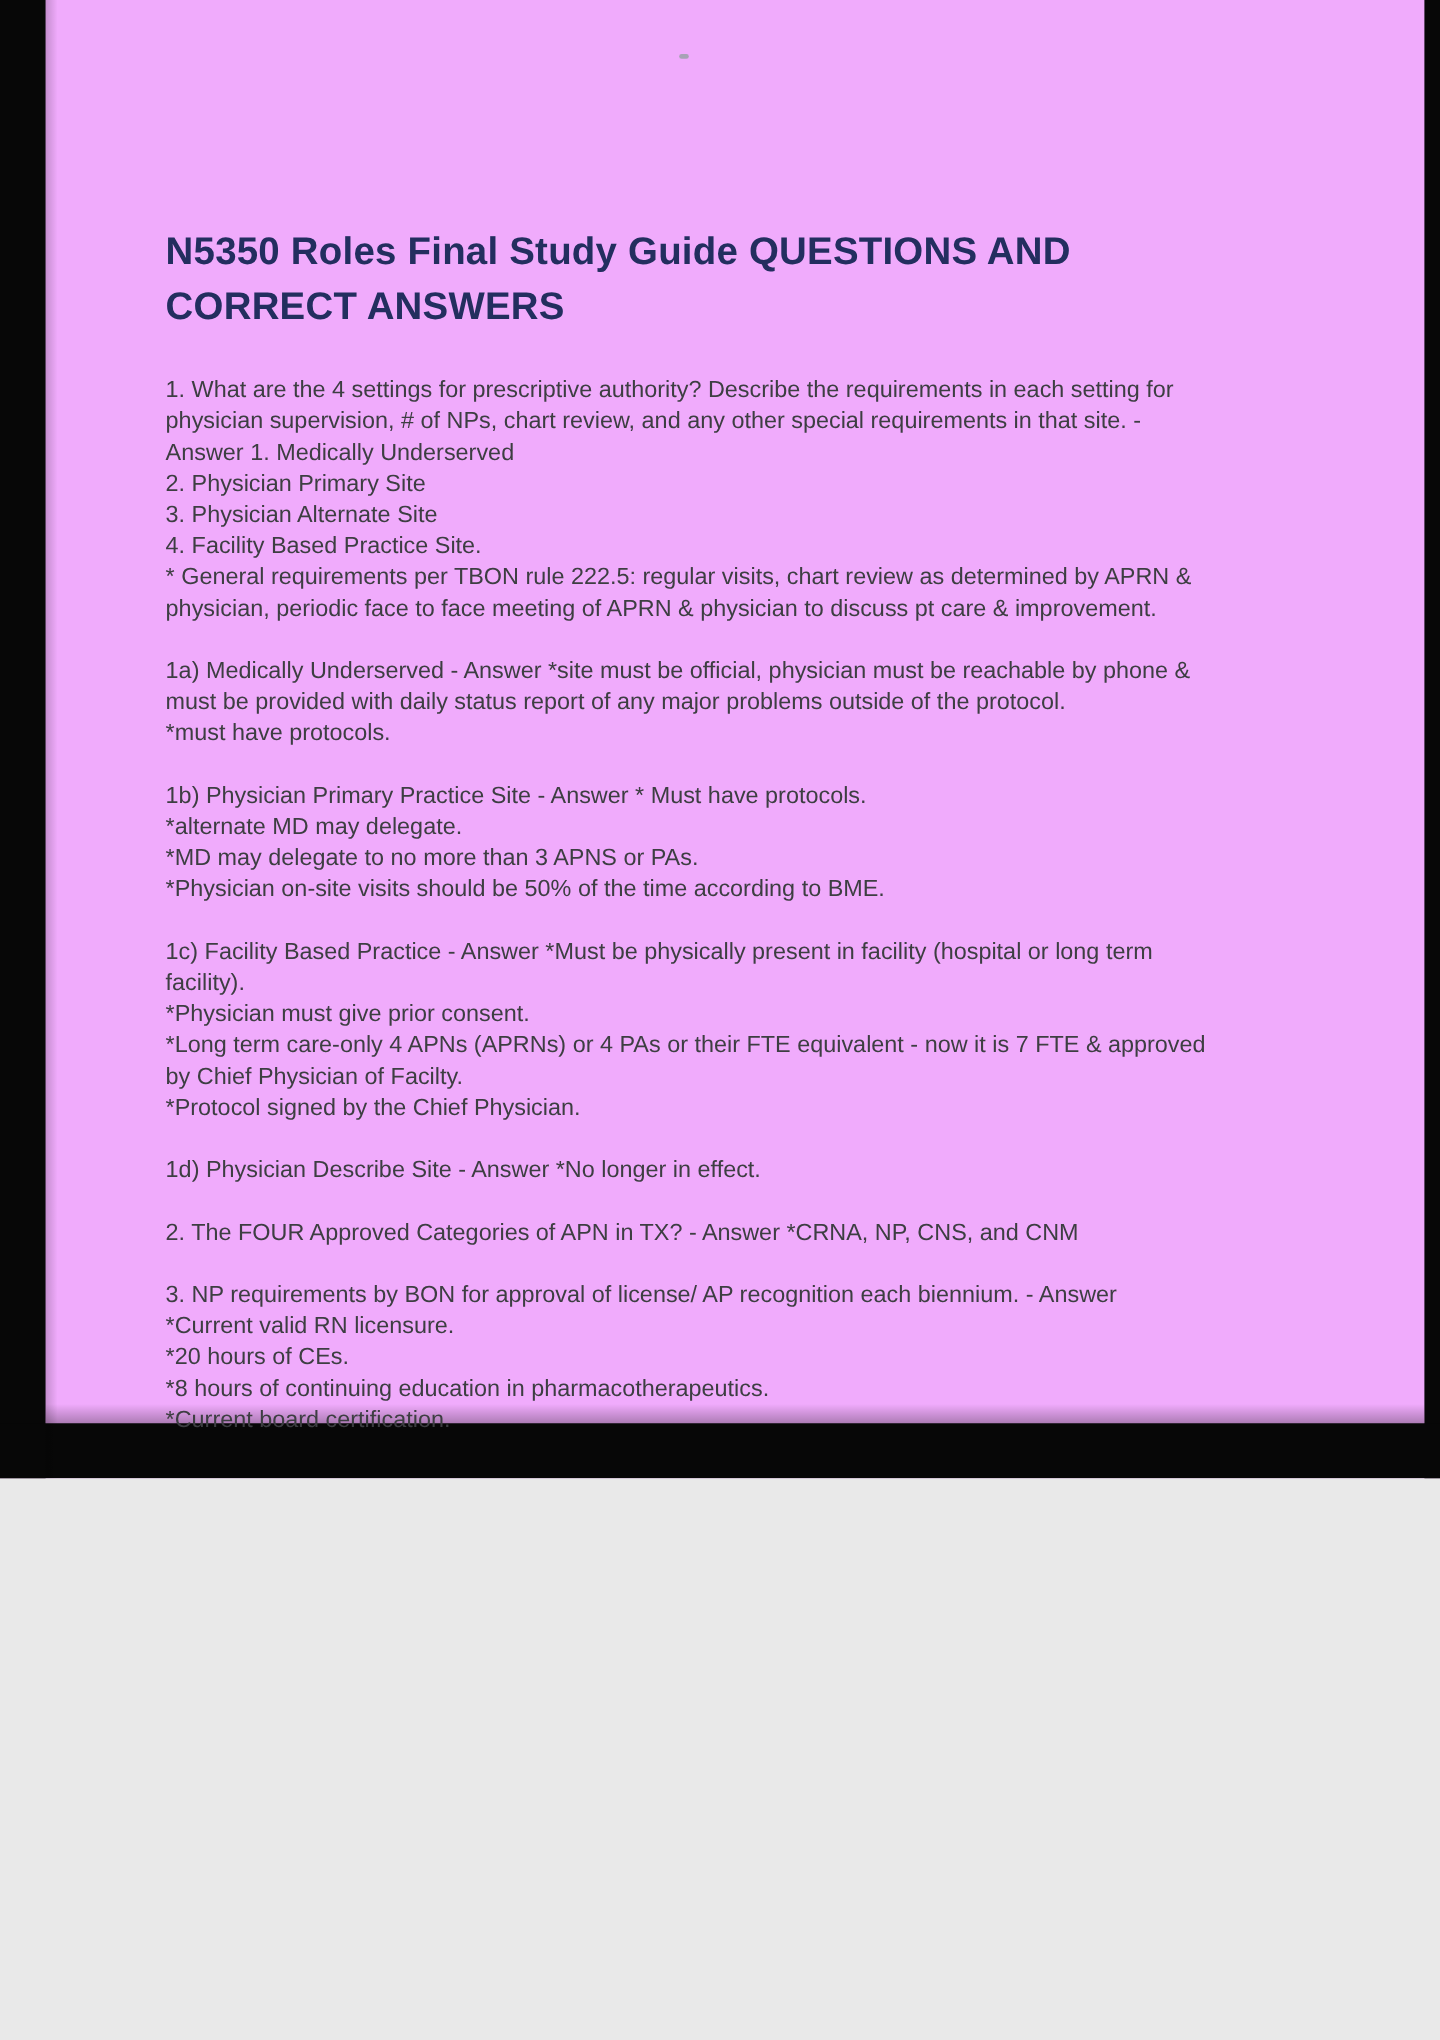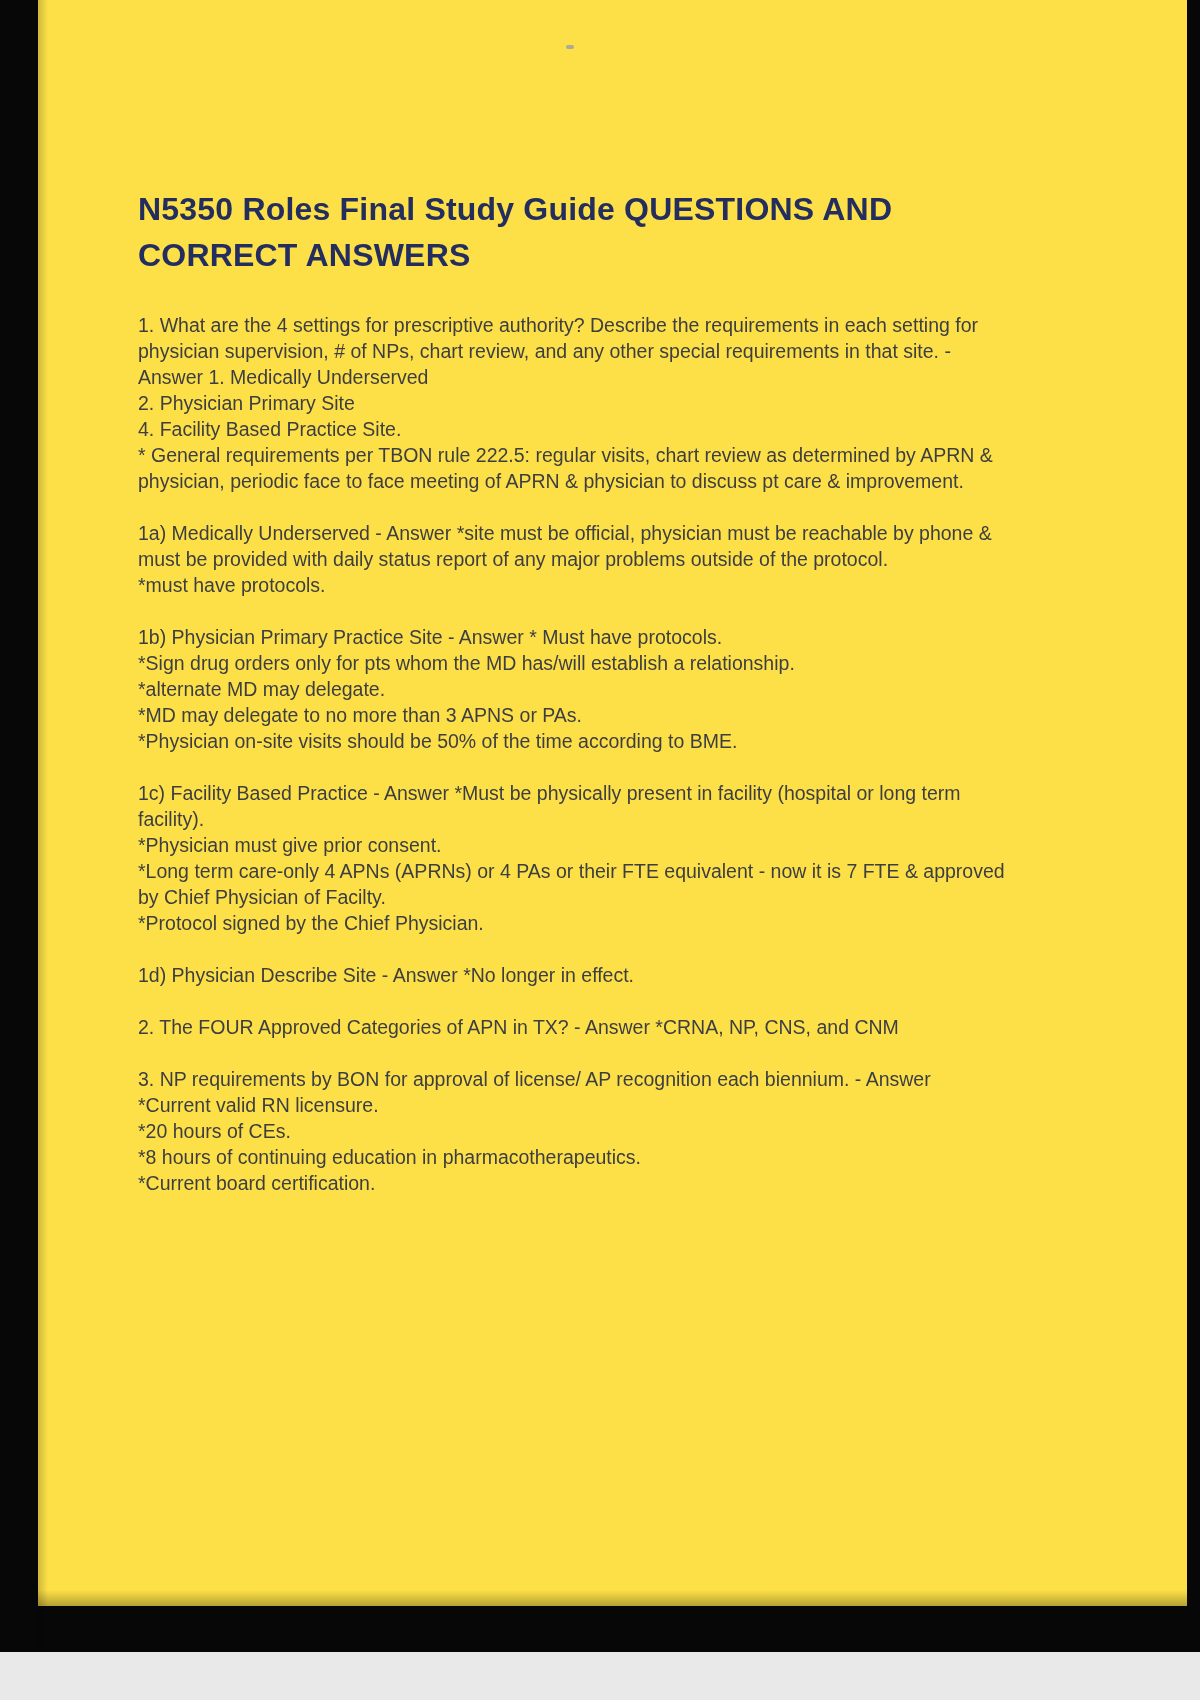--- a/index.html
+++ b/index.html
@@ -3,22 +3,22 @@
 <meta charset="utf-8">
 <style>
   html, body {
     margin: 0;
     padding: 0;
     background: #e9e9e9;
   }
   .page {
     position: relative;
     width: 1200px;
-    height: 1652px;
-    background: #fde047;
+    height: 1232px;
+    background: #f0abfc;
     overflow: hidden;
     font-family: "Liberation Sans", "DejaVu Sans", sans-serif;
   }
   
   .edge {
     position: absolute;
     background: #070707;
   }
   .edge-left   { left: 0; top: 0; width: 38px; height: 1700px; }
   .edge-right  { right: 0; top: 0; width: 13px; height: 1700px; }
@@ -86,32 +86,32 @@
   <div class="left-shadow"></div>
   <div class="scan-dot"></div>
 
   <div class="content">
 
     <h1 class="doc-title">N5350 Roles Final Study Guide QUESTIONS AND CORRECT ANSWERS</h1>
 
     <div class="section">
       <p>1. What are the 4 settings for prescriptive authority? Describe the requirements in each setting for physician supervision, # of NPs, chart review, and any other special requirements in that site. -  Answer 1. Medically Underserved</p>
       <p>2. Physician Primary Site</p>
+      <p>3. Physician Alternate Site</p>
       <p>4. Facility Based Practice Site.</p>
       <p>* General requirements per TBON rule 222.5: regular visits, chart review as determined by APRN &amp; physician, periodic face to face meeting of APRN &amp; physician to discuss pt care &amp; improvement.</p>
     </div>
 
     <div class="section">
       <p>1a) Medically Underserved -  Answer *site must be official, physician must be reachable by phone &amp; must be provided with daily status report of any major problems outside of the protocol.</p>
       <p>*must have protocols.</p>
     </div>
 
     <div class="section">
       <p>1b) Physician Primary Practice Site -  Answer * Must have protocols.</p>
-      <p>*Sign drug orders only for pts whom the MD has/will establish a relationship.</p>
       <p>*alternate MD may delegate.</p>
       <p>*MD may delegate to no more than 3 APNS or PAs.</p>
       <p>*Physician on-site visits should be 50% of the time according to BME.</p>
     </div>
 
     <div class="section">
       <p>1c) Facility Based Practice -  Answer *Must be physically present in facility (hospital or long term facility).</p>
       <p>*Physician must give prior consent.</p>
       <p>*Long term care-only 4 APNs (APRNs) or 4 PAs or their FTE equivalent - now it is 7 FTE &amp; approved by Chief Physician of Facilty.</p>
       <p>*Protocol signed by the Chief Physician.</p>

